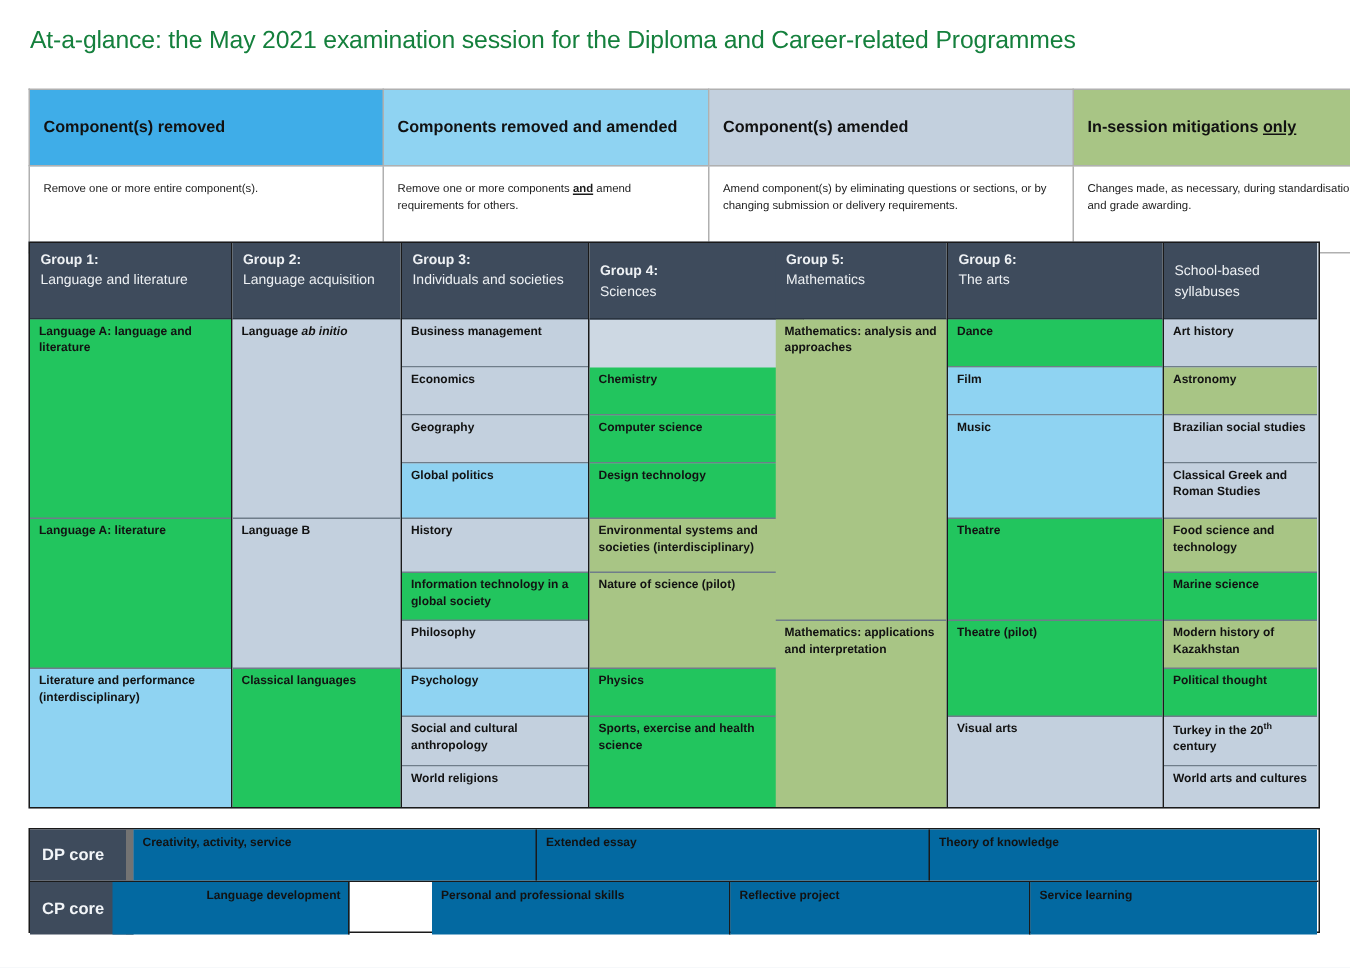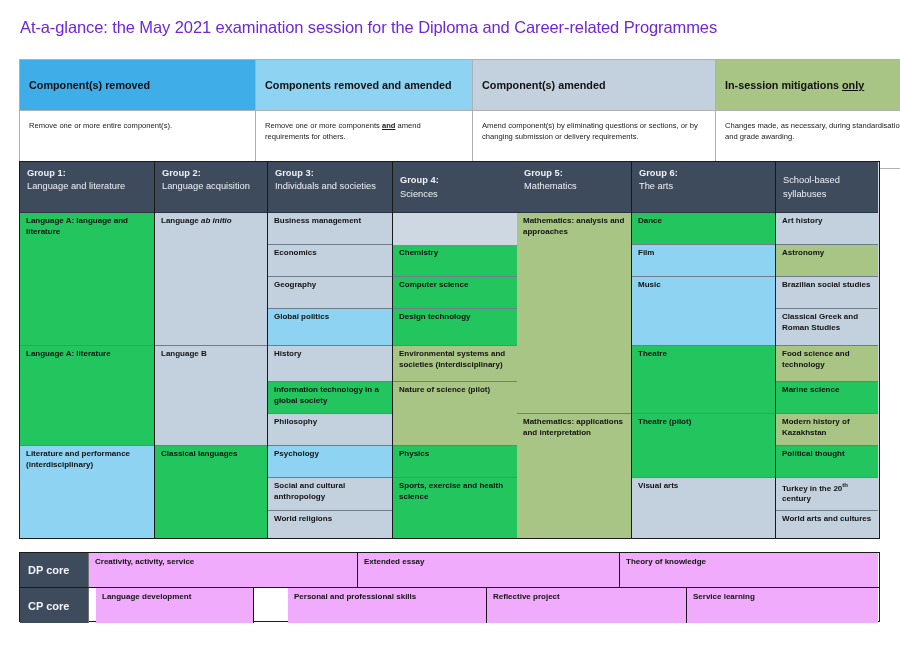--- a/index.html
+++ b/index.html
@@ -21,21 +21,21 @@
     background: #ffffff;
   }
 
   
   .page-title {
     position: absolute;
     left: 20px;
     top: 18px;
     font-size: 16.5px;
     font-weight: 400;
-    color: #6d28d9;
+    color: #15803d;
     letter-spacing: -0.1px;
     white-space: nowrap;
   }
 
   
   .legend-table {
     position: absolute;
     left: 19px;
     top: 59px;
     width: 861px;
@@ -168,27 +168,27 @@
     bottom: 0;
     width: 69px;
     background: #3e4b5c;
     color: #f2f5f8;
     font-size: 11px;
     font-weight: bold;
     display: flex;
     align-items: center;
     padding-left: 8px;
     box-sizing: border-box;
-    border-right: 1px solid #737373;
+    border-right: 5px solid #737373;
   }
   .core-cell {
     position: absolute;
     top: 0;
     bottom: 0;
-    background: #f0abfc;
+    background: #0369a1;
     box-sizing: border-box;
     border-right: 1px solid #1a1a1a;
     font-size: 8px;
     font-weight: bold;
     color: #121212;
     padding: 4px 5px 0 6px;
     overflow: hidden;
   }
   .core-cell.last { border-right: none; }
 </style>
@@ -329,20 +329,20 @@
 
   <div id="core-table">
     <div class="core-row r1">
       <div class="core-label">DP core</div>
       <div class="core-cell" style="left:69px;width:269px;">Creativity, activity, service</div>
       <div class="core-cell" style="left:338px;width:262px;">Extended essay</div>
       <div class="core-cell last" style="left:600px;width:258px;">Theory of knowledge</div>
     </div>
     <div class="core-row r2">
       <div class="core-label">CP core</div>
-      <div class="core-cell" style="left:76px;width:158px;">Language development</div>
+      <div class="core-cell" style="left:55px;width:158px;text-align:right;">Language development</div>
       <div class="core-cell" style="left:268px;width:199px;">Personal and professional skills</div>
       <div class="core-cell" style="left:467px;width:200px;">Reflective project</div>
       <div class="core-cell last" style="left:667px;width:191px;">Service learning</div>
     </div>
   </div>
 
 </div>
 
 </body></html>

